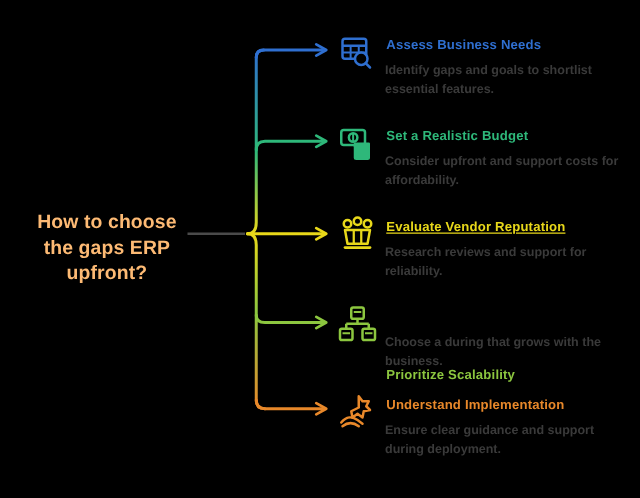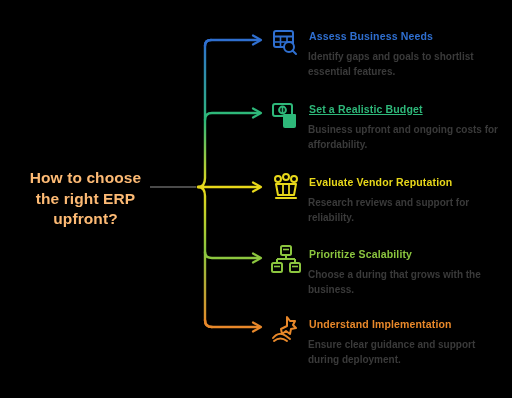--- a/index.html
+++ b/index.html
@@ -103,21 +103,21 @@
 
     <path d="M 205 252 Q 205 258 212 258 L 258 258" stroke="#8cc63f" stroke-width="2.4" fill="none" stroke-linecap="round"></path>
     <path d="M 253 253.5 L 261 258 L 253 262.5" stroke="#8cc63f" stroke-width="2.2" fill="none" stroke-linecap="round" stroke-linejoin="round"></path>
 
     <path d="M 205 320 Q 205 327 212 327 L 258 327" stroke="#e8882a" stroke-width="2.4" fill="none" stroke-linecap="round"></path>
     <path d="M 253 322.5 L 261 327 L 253 331.5" stroke="#e8882a" stroke-width="2.2" fill="none" stroke-linecap="round" stroke-linejoin="round"></path>
   </svg>
 
   <div class="root-title">
     <div>How to choose</div>
-    <div>the right ERP</div>
+    <div>the gaps ERP</div>
     <div>upfront?</div>
   </div>
 
   <div class="branch" style="top:26px;">
     <span class="branch-icon">
       <svg viewBox="0 0 32 32" width="32" height="32">
         <rect x="4" y="5" width="19" height="16" rx="2" fill="none" stroke="#2f6fd0" stroke-width="2"></rect>
         <line x1="4" y1="10.5" x2="23" y2="10.5" stroke="#2f6fd0" stroke-width="2"></line>
         <line x1="10.5" y1="10.5" x2="10.5" y2="21" stroke="#2f6fd0" stroke-width="1.6"></line>
         <line x1="17" y1="10.5" x2="17" y2="21" stroke="#2f6fd0" stroke-width="1.6"></line>
@@ -133,53 +133,53 @@
   <div class="branch" style="top:99px;">
     <span class="branch-icon">
       <svg viewBox="0 0 32 32" width="32" height="32">
         <rect x="3" y="5" width="19" height="12" rx="2" fill="none" stroke="#2eb87a" stroke-width="2"></rect>
         <circle cx="12.5" cy="11" r="3.4" fill="none" stroke="#2eb87a" stroke-width="2"></circle>
         <line x1="12.5" y1="7.4" x2="12.5" y2="14.6" stroke="#2eb87a" stroke-width="1.6"></line>
         <path d="M 13 16 L 13 27 a 2 2 0 0 0 2 2 L 24 29 a 2 2 0 0 0 2 -2 L 26 16 Z" fill="#2eb87a"></path>
         <rect x="13" y="15" width="13" height="4" rx="1" fill="#2eb87a"></rect>
       </svg>
     </span>
-    <div class="branch-title" style="color:#2eb87a;text-decoration:underline;">Set a Realistic Budget</div>
-    <div class="branch-desc">Business upfront and ongoing costs for affordability.</div>
+    <div class="branch-title" style="color:#2eb87a;">Set a Realistic Budget</div>
+    <div class="branch-desc">Consider upfront and support costs for affordability.</div>
   </div>
 
   <div class="branch" style="top:172px;">
     <span class="branch-icon">
       <svg viewBox="0 0 32 32" width="32" height="32">
         <circle cx="8" cy="7" r="3" fill="none" stroke="#e8d81a" stroke-width="2"></circle>
         <circle cx="16" cy="5" r="3" fill="none" stroke="#e8d81a" stroke-width="2"></circle>
         <circle cx="24" cy="7" r="3" fill="none" stroke="#e8d81a" stroke-width="2"></circle>
         <path d="M 6 12 L 26 12 L 24 23 L 8 23 Z" fill="none" stroke="#e8d81a" stroke-width="2" stroke-linejoin="round"></path>
         <line x1="13" y1="12" x2="13" y2="23" stroke="#e8d81a" stroke-width="1.8"></line>
         <line x1="19" y1="12" x2="19" y2="23" stroke="#e8d81a" stroke-width="1.8"></line>
         <line x1="6" y1="26" x2="26" y2="26" stroke="#e8d81a" stroke-width="2.2" stroke-linecap="round"></line>
       </svg>
     </span>
-    <div class="branch-title" style="color:#e8d81a;">Evaluate Vendor Reputation</div>
+    <div class="branch-title" style="color:#e8d81a;text-decoration:underline;">Evaluate Vendor Reputation</div>
     <div class="branch-desc">Research reviews and support for reliability.</div>
   </div>
 
   <div class="branch" style="top:244px;">
     <span class="branch-icon">
       <svg viewBox="0 0 32 32" width="32" height="32">
         <rect x="11" y="2" width="10" height="9" rx="1.5" fill="none" stroke="#8cc63f" stroke-width="2"></rect>
         <line x1="13" y1="5.5" x2="19" y2="5.5" stroke="#8cc63f" stroke-width="1.6"></line>
         <path d="M 16 11 L 16 15 M 7 15 L 25 15 M 7 15 L 7 19 M 25 15 L 25 19" fill="none" stroke="#8cc63f" stroke-width="2"></path>
         <rect x="2" y="19" width="10" height="9" rx="1.5" fill="none" stroke="#8cc63f" stroke-width="2"></rect>
         <line x1="4" y1="22.5" x2="10" y2="22.5" stroke="#8cc63f" stroke-width="1.6"></line>
         <rect x="20" y="19" width="10" height="9" rx="1.5" fill="none" stroke="#8cc63f" stroke-width="2"></rect>
         <line x1="22" y1="22.5" x2="28" y2="22.5" stroke="#8cc63f" stroke-width="1.6"></line>
       </svg>
     </span>
-    <div class="branch-title" style="color:#8cc63f;">Prioritize Scalability</div>
+    <div class="branch-title" style="color:#8cc63f;margin-top:46px;">Prioritize Scalability</div>
     <div class="branch-desc">Choose a during that grows with the business.</div>
   </div>
 
   <div class="branch" style="top:314px;">
     <span class="branch-icon">
       <svg viewBox="0 0 32 32" width="32" height="32">
         <path d="M 17 3 L 20 7 L 25 7 L 23 11 L 26 14 L 21 15 L 20 20 L 16 17 L 12 20 L 11 15 L 17 12 Z" fill="none" stroke="#e8882a" stroke-width="2" stroke-linejoin="round"></path>
         <path d="M 3 24 C 7 19 12 19 16 22 L 20 25" fill="none" stroke="#e8882a" stroke-width="2" stroke-linecap="round"></path>
         <path d="M 4 27 C 9 23 13 24 17 27" fill="none" stroke="#e8882a" stroke-width="2" stroke-linecap="round"></path>
       </svg>

